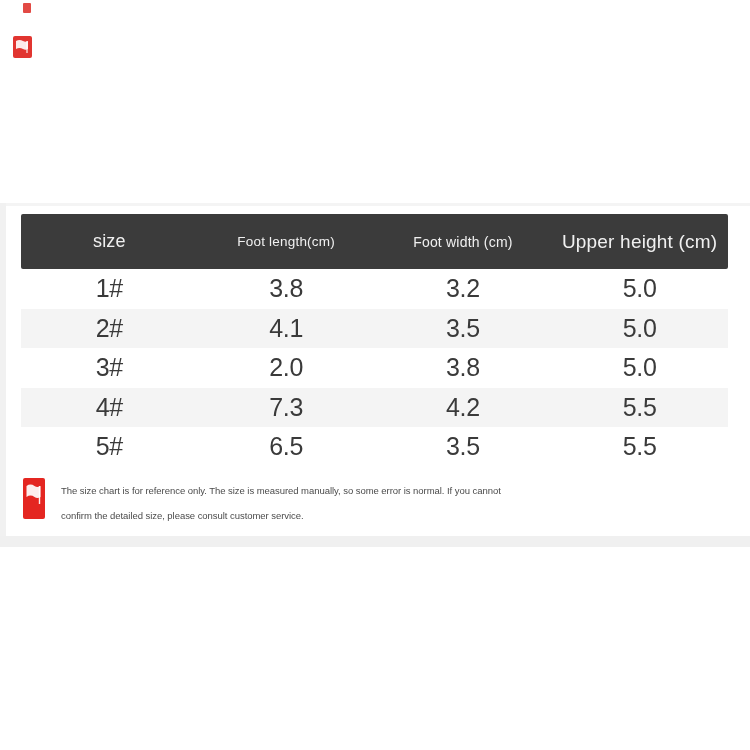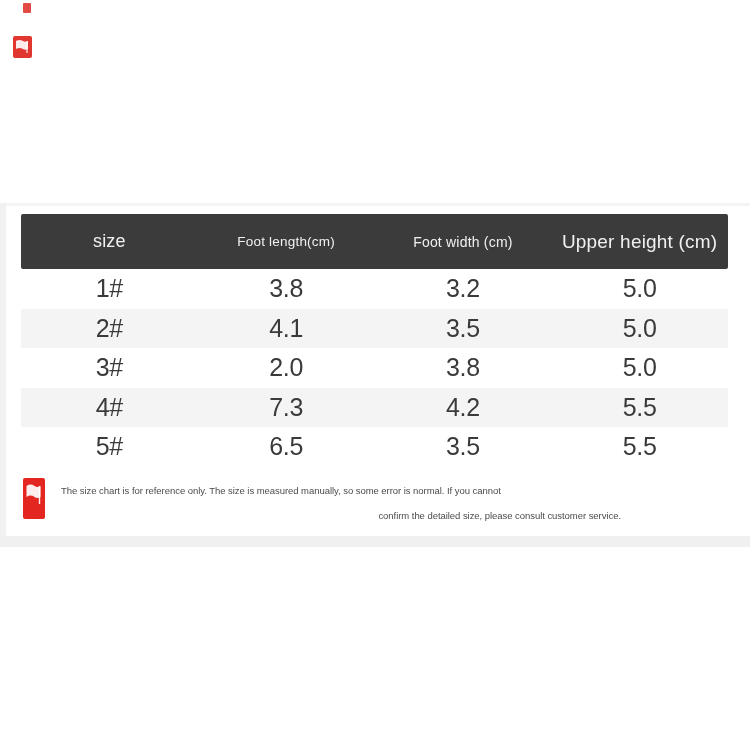--- a/index.html
+++ b/index.html
@@ -29,21 +29,21 @@
   .trow.striped{background:#f4f4f4;}
   .trow .cell{
     flex:1 1 25%;text-align:center;line-height:39.5px;
     font-size:25px;color:#3a3a3a;letter-spacing:-.3px;
   }
 
   
   .flag-badge{position:absolute;left:23px;top:478px;width:22px;height:41px;background:#e42621;border-radius:2px;}
   .footnote-line{position:absolute;left:61px;width:560px;font-size:9.5px;color:#4b4b4b;letter-spacing:-.05px;}
   .footnote-line.l1{top:485px;}
-  .footnote-line.l2{top:510px;text-align:right;}
+  .footnote-line.l2{top:510px;}
 
   
   .mark-dot{position:absolute;left:23px;top:3px;width:8px;height:10px;background:#e0403a;border-radius:1px;opacity:.95;}
   .mark-flag{position:absolute;left:13px;top:36px;width:19px;height:22px;background:#e13530;border-radius:2px;}
 </style>
 </head>
 <body>
 
 <div class="mark-dot"></div>
 <div class="mark-flag">

